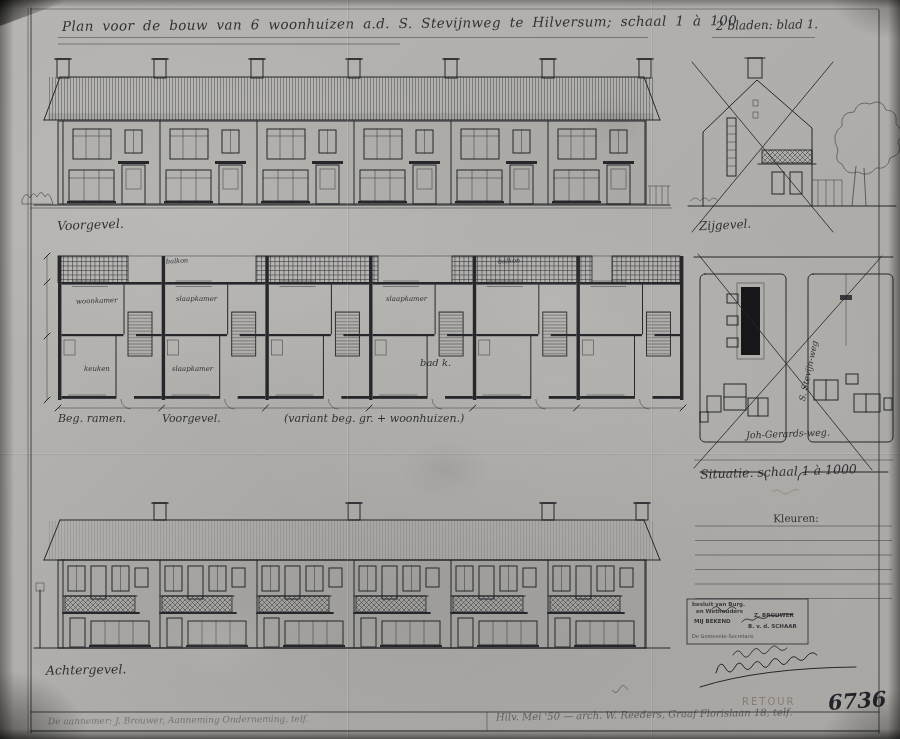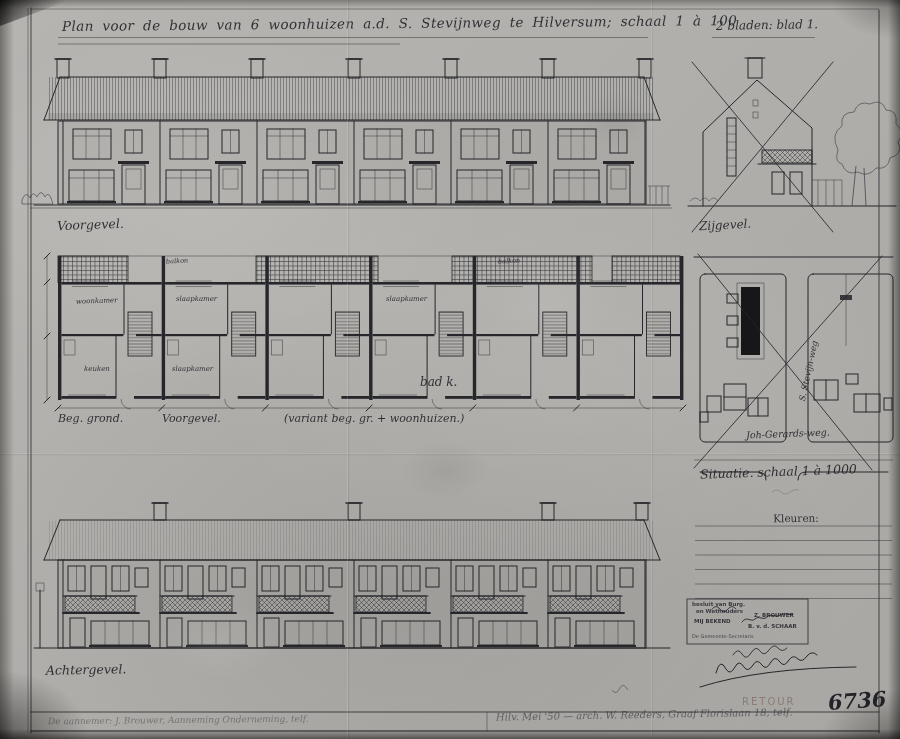--- a/index.html
+++ b/index.html
@@ -271,30 +271,30 @@
     </g>
   </svg>
 
   <span class="hw" style="left:62px;top:17px;font-size:13.5px;word-spacing:4px;letter-spacing:.4px;transform:rotate(-.5deg);">Plan voor de bouw van 6 woonhuizen a.d. S. Stevijnweg te Hilversum; schaal 1 à 100</span>
   <span class="hw" style="left:716px;top:19px;font-size:12px;transform:rotate(-1deg);">2 bladen: blad 1.</span>
 
   <span class="hw" style="left:57px;top:219px;font-size:12.5px;transform:rotate(-2deg);">Voorgevel.</span>
   <span class="hw" style="left:699px;top:219px;font-size:12px;transform:rotate(-3deg);">Zijgevel.</span>
   <span class="hw" style="left:46px;top:664px;font-size:12.5px;transform:rotate(-1deg);">Achtergevel.</span>
 
-  <span class="hw" style="left:58px;top:413px;font-size:11px;">Beg. grond.</span>
+  <span class="hw" style="left:58px;top:413px;font-size:11px;">Beg. ramen.</span>
   <span class="hw" style="left:162px;top:413px;font-size:11px;">Voorgevel.</span>
   <span class="hw" style="left:284px;top:413px;font-size:11px;">(variant beg. gr. + woonhuizen.)</span>
 
   <span class="hw" style="left:76px;top:298px;font-size:7px;transform:rotate(-2deg);">woonkamer</span>
   <span class="hw" style="left:84px;top:366px;font-size:7px;">keuken</span>
   <span class="hw" style="left:176px;top:296px;font-size:7px;">slaapkamer</span>
   <span class="hw" style="left:172px;top:366px;font-size:7px;">slaapkamer</span>
   <span class="hw" style="left:386px;top:296px;font-size:7px;">slaapkamer</span>
-  <span class="hw" style="left:420px;top:376px;font-size:12px;">bad k.</span>
+  <span class="hw" style="left:420px;top:358px;font-size:10px;">bad k.</span>
   <span class="hw" style="left:166px;top:258px;font-size:6.5px;transform:rotate(-3deg);">balkon</span>
   <span class="hw" style="left:498px;top:258px;font-size:6.5px;transform:rotate(-3deg);">balkon</span>
 
   <span class="hw" style="left:700px;top:466px;font-size:12.5px;transform:rotate(-2deg);">Situatie. schaal 1 à 1000</span>
   <span class="hw" style="left:746px;top:429px;font-size:9.5px;transform:rotate(-2deg);">Joh-Gerards-weg.</span>
   <span class="hw" style="left:798px;top:400px;font-size:8.5px;transform:rotate(-78deg);transform-origin:0 0;">S. Stevijn-weg</span>
 
   <div class="legend">
     <div class="lg-line">Kleuren:</div>
   </div>

